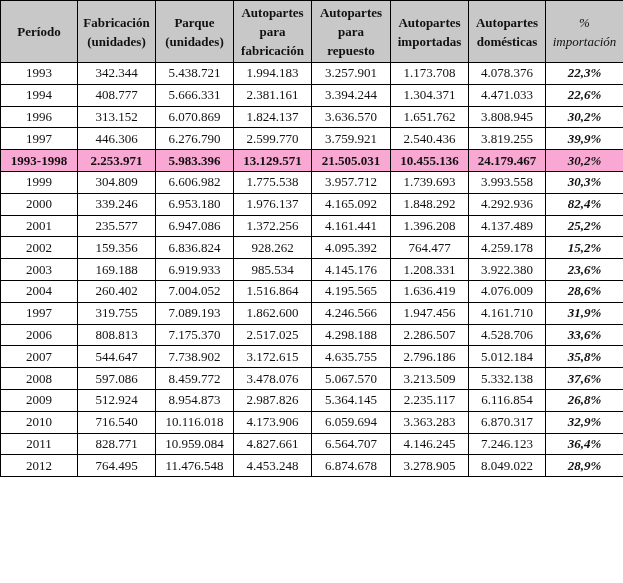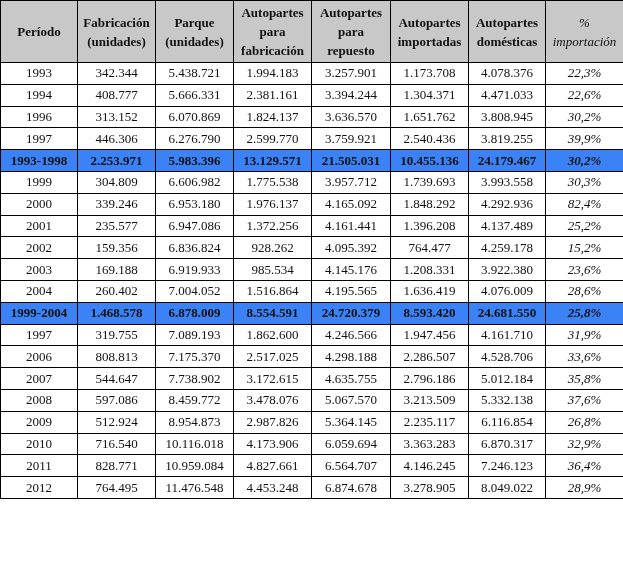--- a/index.html
+++ b/index.html
@@ -28,23 +28,23 @@
     }
     thead th {
       background: #c8c8c8;
       font-weight: bold;
       height: 61px;
       line-height: 19px;
       font-size: 13px;
     }
     thead th.pct { font-style: italic; font-weight: normal; }
     tbody td { height: 20.8px; line-height: 16px; }
-    tbody td.pct { font-style: italic; }
+    tbody td.pct { font-style: italic; font-weight: bold; }
     tbody tr.subtotal td {
-      background: #3b82f6;
+      background: #f9a8d4;
       font-weight: bold;
       font-family: "Liberation Serif", "DejaVu Serif", serif;
     }
     tbody tr.subtotal td.pct { font-style: italic; }
     .hl { display: block; }
   </style>
 </head>
 <body>
 
 <table>
@@ -199,30 +199,20 @@
       <tr>
         <td>2004</td>
         <td>260.402</td>
         <td>7.004.052</td>
         <td>1.516.864</td>
         <td>4.195.565</td>
         <td>1.636.419</td>
         <td>4.076.009</td>
         <td class="pct">28,6%</td>
       </tr>
-      <tr class="subtotal">
-        <td>1999-2004</td>
-        <td>1.468.578</td>
-        <td>6.878.009</td>
-        <td>8.554.591</td>
-        <td>24.720.379</td>
-        <td>8.593.420</td>
-        <td>24.681.550</td>
-        <td class="pct">25,8%</td>
-      </tr>
       <tr>
         <td>1997</td>
         <td>319.755</td>
         <td>7.089.193</td>
         <td>1.862.600</td>
         <td>4.246.566</td>
         <td>1.947.456</td>
         <td>4.161.710</td>
         <td class="pct">31,9%</td>
       </tr>

